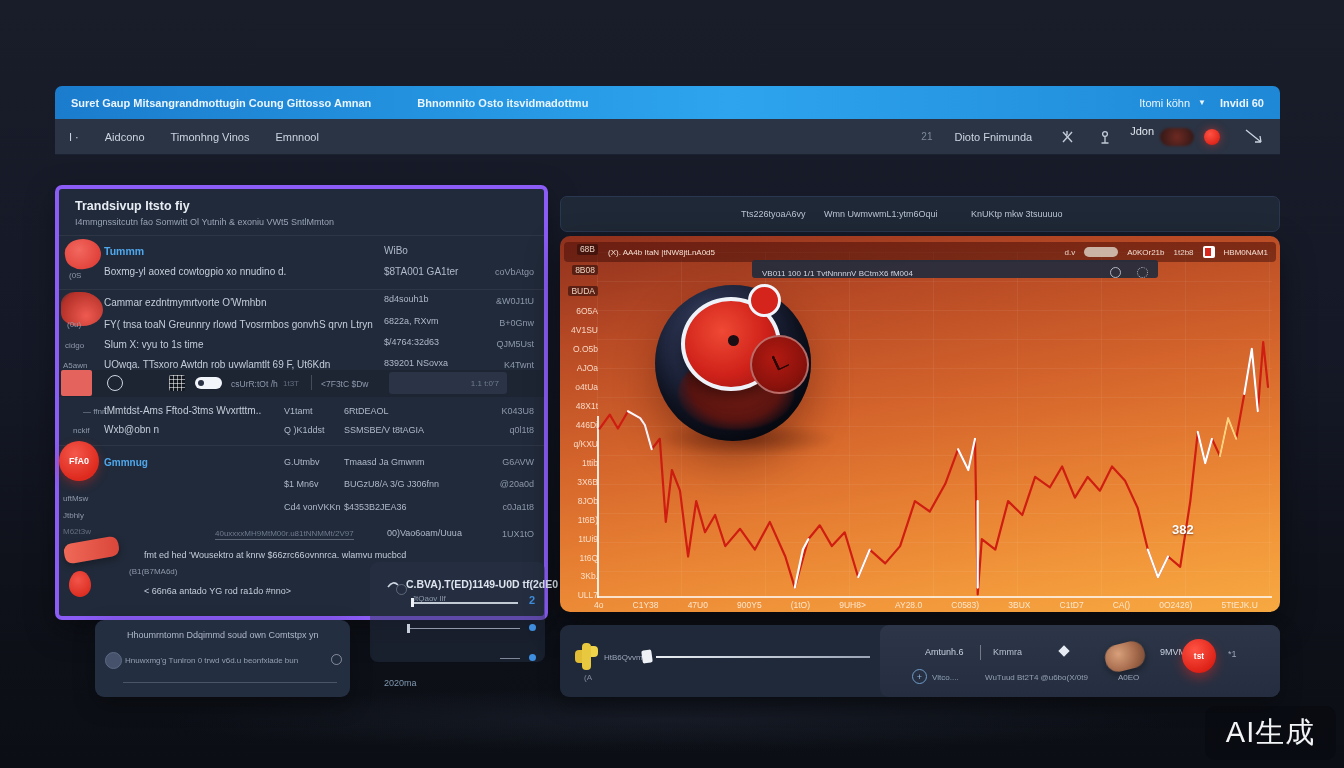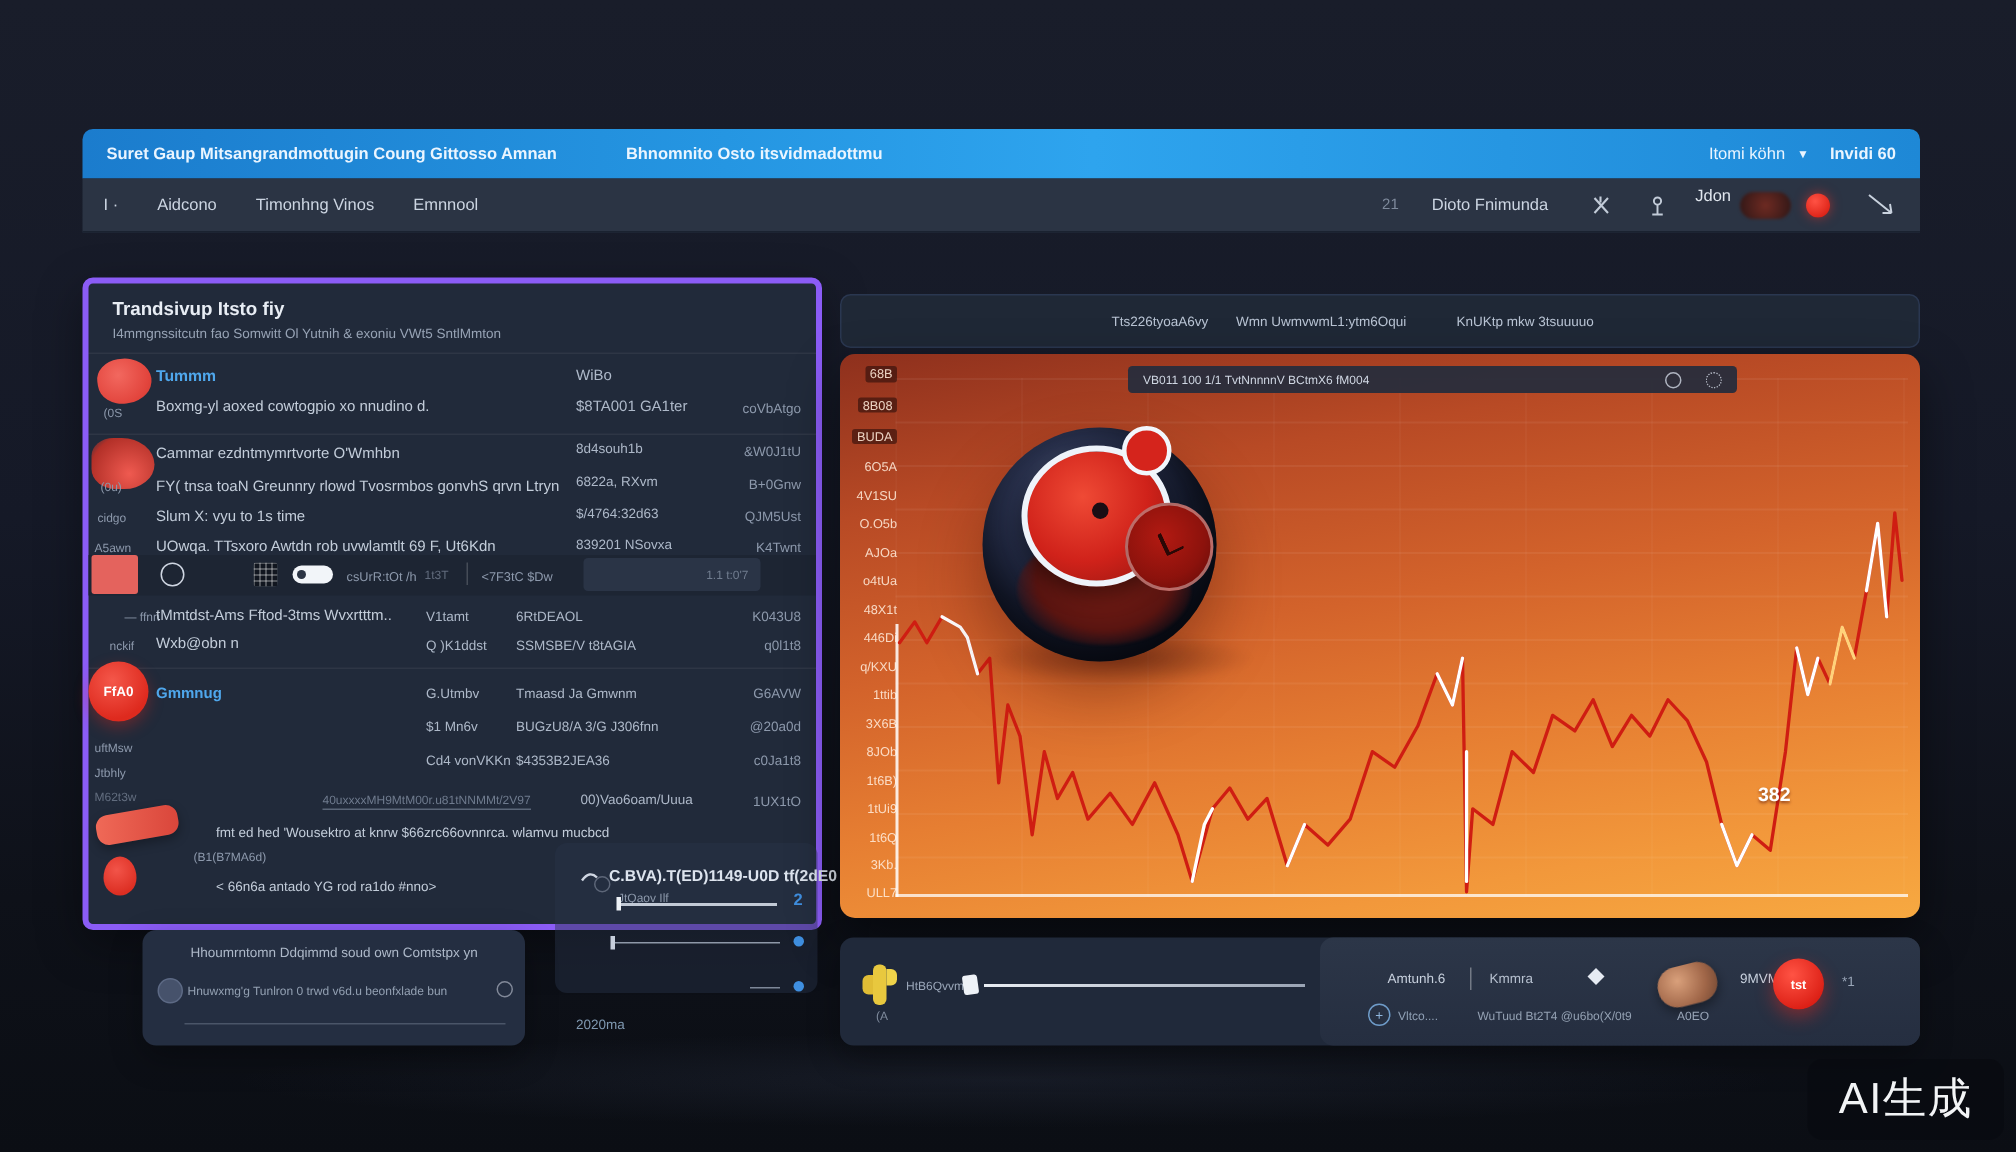--- a/index.html
+++ b/index.html
@@ -62,22 +62,22 @@
     display:flex;align-items:center;justify-content:center;color:#fff;font-weight:bold;box-shadow:0 4px 10px rgba(220,40,30,.35)}
   .toggle{width:27px;height:12px;border-radius:6px;background:#f2f5f9;position:relative}
   .toggle::after{content:"";position:absolute;left:3px;top:3px;width:6px;height:6px;border-radius:50%;background:#2b3444}
   .qr{width:16px;height:16px;background:#11161f;border-radius:2px;
     background-image:linear-gradient(90deg,rgba(255,255,255,.55) 1px,transparent 1px),linear-gradient(rgba(255,255,255,.55) 1px,transparent 1px);
     background-size:4px 4px}
   .ring{border-radius:50%;border:1.5px solid #cfd6e2;box-sizing:border-box}
   .pill-light{width:34px;height:10px;border-radius:5px;background:rgba(223,214,200,.8)}
   .flagicon{width:12px;height:12px;background:#fff;border-radius:2px;position:relative}
   .flagicon::after{content:"";position:absolute;left:2px;top:2px;width:6px;height:8px;background:#d8281c}
-  .searchbar{left:192px;top:8px;width:406px;height:18px;background:rgba(38,45,60,.94);border-radius:3px;
-    display:flex;align-items:center;padding:0 10px;box-sizing:border-box}
+  .searchbar{left:192px;top:24px;width:406px;height:18px;background:rgba(38,45,60,.94);border-radius:3px;
+    display:flex;align-items:flex-end;padding:0 10px;box-sizing:border-box}
   .diamond{width:8px;height:8px;background:#e6ebf3;transform:rotate(45deg)}
   .thumb{width:40px;height:27px;border-radius:13px;transform:rotate(-14deg);
     background:radial-gradient(circle at 35% 35%,#d9a07b,#a06648 60%,#6d4430);box-shadow:0 3px 8px rgba(0,0,0,.4);filter:blur(.4px)}
   .redbtn{width:34px;height:34px;border-radius:50%;background:radial-gradient(circle at 38% 32%,#ff5344,#dc1f15 75%);
     display:flex;align-items:center;justify-content:center;color:#fff;font-size:8.5px;font-weight:bold;
     box-shadow:0 5px 12px rgba(225,40,30,.45)}
   .cactus{position:relative;width:9px;height:27px;background:#e8c83e;border-radius:4px}
   .cactus::before{content:"";position:absolute;left:-7px;top:7px;width:7px;height:13px;background:#e0bd35;border-radius:4px 0 0 4px}
   .cactus::after{content:"";position:absolute;right:-7px;top:3px;width:7px;height:11px;background:#efd34a;border-radius:0 4px 4px 0}
   .slider-line{height:1.5px;background:linear-gradient(90deg,#e9edf3,#9aa4b4)}
@@ -240,20 +240,29 @@
 
 <div class="abs" style="left:560px;top:196px;width:720px;height:36px;background:#1f2836;border:1px solid #2a3750;border-radius:7px;box-sizing:border-box">
   <span class="abs sm" style="left:180px;top:12px;color:#b9c4d4">Tts226tyoaA6vy</span>
   <span class="abs sm" style="left:263px;top:12px;color:#b9c4d4">Wmn UwmvwmL1:ytm6Oqui</span>
   <span class="abs sm" style="left:410px;top:12px;color:#b9c4d4">KnUKtp mkw 3tsuuuuo</span>
 </div>
 
 <div class="abs chartcard">
   <div class="abs grid"></div>
 
+  <div class="abs cstrip">
+    <span class="xs" style="color:#f3ded2;margin-left:36px">(X). AA4b ItaN |tNW8jtLnA0d5</span>
+    <span class="xs" style="color:#e8d3c6;margin-left:auto">d.v</span>
+    <span class="pill-light"></span>
+    <span class="xs" style="color:#f3ded2">A0KOr21b</span>
+    <span class="xs" style="color:#e8d3c6">1t2b8</span>
+    <span class="flagicon"></span>
+    <span class="xs" style="color:#f3ded2">HBM0NAM1</span>
+  </div>
 
   <div class="abs" style="left:6px;top:8px;width:32px;height:356px;display:flex;flex-direction:column;justify-content:space-between;align-items:flex-end">
       <div class="ytick chip">68B</div>
       <div class="ytick chip">8B08</div>
       <div class="ytick chip">BUDA</div>
       <div class="ytick">6O5A</div>
       <div class="ytick">4V1SU</div>
       <div class="ytick">O.O5b</div>
       <div class="ytick">AJOa</div>
       <div class="ytick">o4tUa</div>
@@ -297,20 +306,35 @@
   <div class="abs sphere-shadow"></div>
   <div class="abs sphere"></div>
   <div class="abs sphere-ring"></div>
   <div class="abs disc-big"></div>
   <div class="abs disc-dot"></div>
   <div class="abs disc-small"></div>
   <div class="abs disc-mid"></div>
 
   <div class="abs b" style="left:612px;top:286px;font-size:13px;color:#fff;text-shadow:0 1px 2px rgba(90,20,10,.6)">382</div>
 
+  <div class="abs" style="left:34px;top:364px;width:664px;display:flex;justify-content:space-between">
+      <div class="xtick">4o</div>
+      <div class="xtick">C1Y38</div>
+      <div class="xtick">47U0</div>
+      <div class="xtick">900Y5</div>
+      <div class="xtick">(1tO)</div>
+      <div class="xtick">9UH8&gt;</div>
+      <div class="xtick">AY28.0</div>
+      <div class="xtick">C0583)</div>
+      <div class="xtick">3BUX</div>
+      <div class="xtick">C1tD7</div>
+      <div class="xtick">CA()</div>
+      <div class="xtick">0O2426)</div>
+      <div class="xtick">5TtEJK.U</div>
+    </div>
 </div>
 
 <div class="abs" style="left:560px;top:625px;width:720px;height:72px;background:#20293a;border-radius:9px;box-shadow:0 8px 22px rgba(0,0,0,.3)">
   <div class="abs" style="left:320px;top:0;width:400px;height:72px;background:linear-gradient(180deg,#2c3648,#252e40);border-radius:9px"></div>
 
   <div class="abs cactus" style="left:22px;top:18px"></div>
   <div class="abs xs" style="left:44px;top:28px;color:#9aa6b8">HtB6Qvvmy</div>
   <div class="abs" style="left:82px;top:25px;width:10px;height:13px;background:#eef2f7;border-radius:2px;transform:rotate(-8deg)"></div>
   <div class="abs slider-line" style="left:96px;top:31px;width:214px"></div>
   <div class="abs xs" style="left:24px;top:48px;color:#7f8b9d">(A</div>

